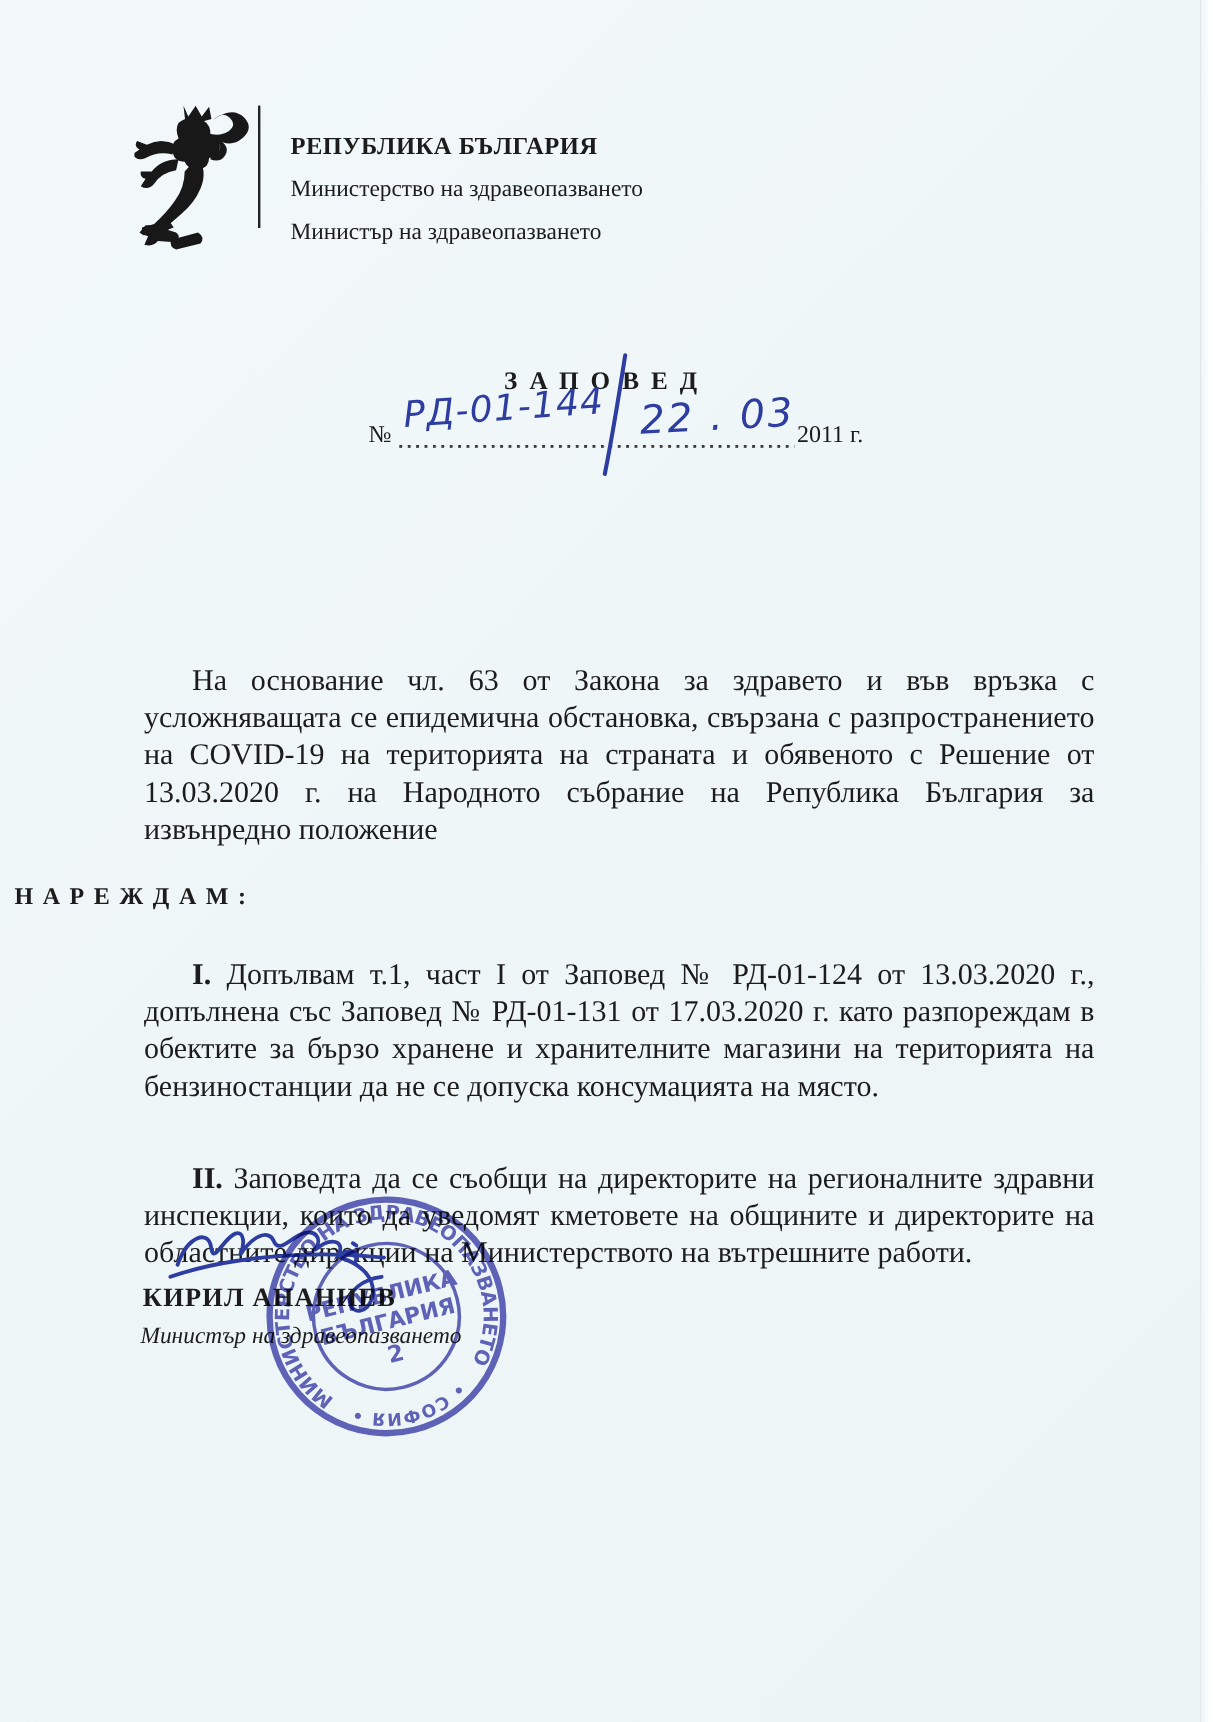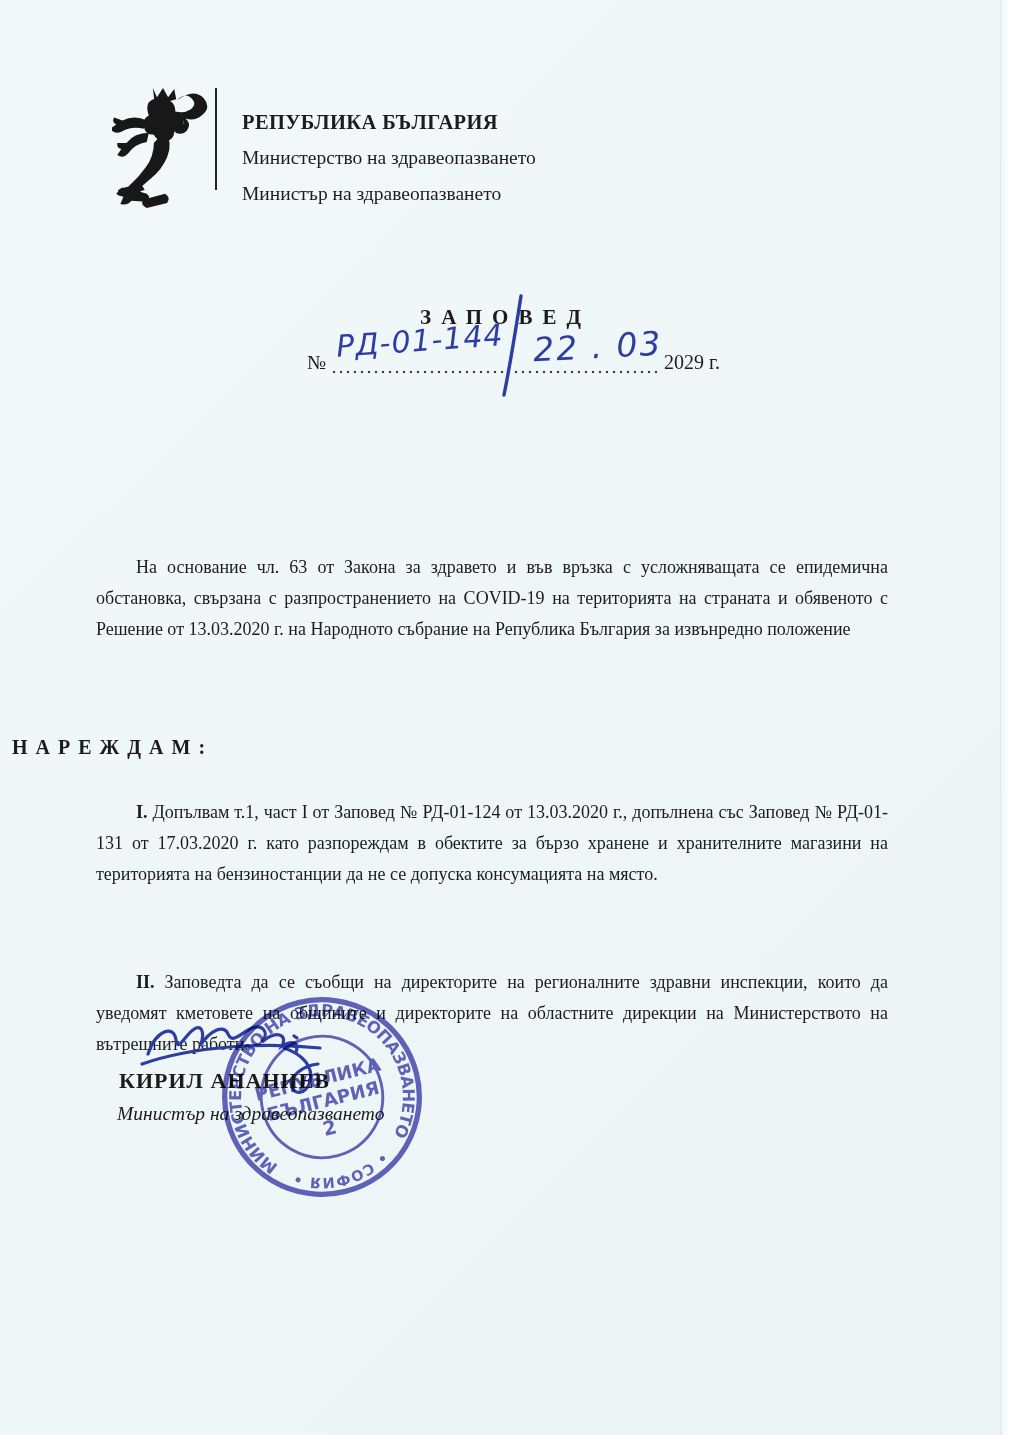--- a/index.html
+++ b/index.html
@@ -30,22 +30,22 @@
     background-size:7px 4px;background-repeat:repeat-x;background-position:left bottom;}
   .year-suffix{white-space:nowrap;}
   .hand{position:absolute;font-family:"DejaVu Sans",sans-serif;font-style:italic;
     color:#2e3da1;white-space:nowrap;}
   .hw-number{left:336px;top:323px;font-size:30px;letter-spacing:1px;transform:rotate(-4deg);}
   .hw-date{left:533px;top:327px;font-size:33px;letter-spacing:2px;transform:rotate(-3deg);}
   .hw-slash{position:absolute;left:498px;top:294px;}
   
   .subject{position:absolute;left:108px;top:399px;width:792px;text-align:center;
     font-weight:bold;font-size:19.5px;line-height:31px;}
-  .body-para{position:absolute;left:96px;width:792px;margin:0;
-    font-size:18px;line-height:31px;text-align:justify;text-indent:40px;}
+  .body-para{position:absolute;left:120px;width:792px;margin:0;
+    font-size:25px;line-height:31px;text-align:justify;text-indent:40px;}
   .preamble{top:552px;}
   .order-heading{position:absolute;left:12px;top:736px;width:100%;text-align:left;
     font-weight:bold;font-size:20px;letter-spacing:8px;}
   .item-1{top:797px;}
   .item-2{top:921px;margin-top:46px;}
   .numeral{font-weight:bold;}
   
   .sig-strokes{position:absolute;left:134px;top:1014px;}
   .sig-name{position:absolute;left:119px;top:1068px;font-weight:bold;font-size:22px;letter-spacing:1px;}
   .sig-title{position:absolute;left:117px;top:1103px;font-style:italic;font-size:19.5px;}
@@ -76,21 +76,21 @@
   <div class="header-text">
     <div class="h-republic">РЕПУБЛИКА БЪЛГАРИЯ</div>
     <div class="h-line">Министерство на здравеопазването</div>
     <div class="h-line">Министър на здравеопазването</div>
   </div>
 
   <div class="doc-title">ЗАПОВЕД</div>
   <div class="no-row">
     <span class="no-symbol">№</span>
     <span class="dotted"></span>
-    <span class="year-suffix">2029 г.</span>
+    <span class="year-suffix">2011 г.</span>
   </div>
   <span class="hand hw-number">РД-01-144</span>
   <svg class="hw-slash" width="30" height="104" viewBox="0 0 30 104">
     <path d="M23,2 C18,34 13,66 6,101" fill="none" stroke="#2e3da1" stroke-width="3.4" stroke-linecap="round"></path>
   </svg>
   <span class="hand hw-date">22 . 03</span>
 
 
   <p class="body-para preamble">На основание чл. 63 от Закона за здравето и във връзка с усложняващата се епидемична обстановка, свързана с разпространението на COVID-19 на територията на страната и обявеното с Решение от 13.03.2020 г. на Народното събрание на Република България за извънредно положение</p>
 

